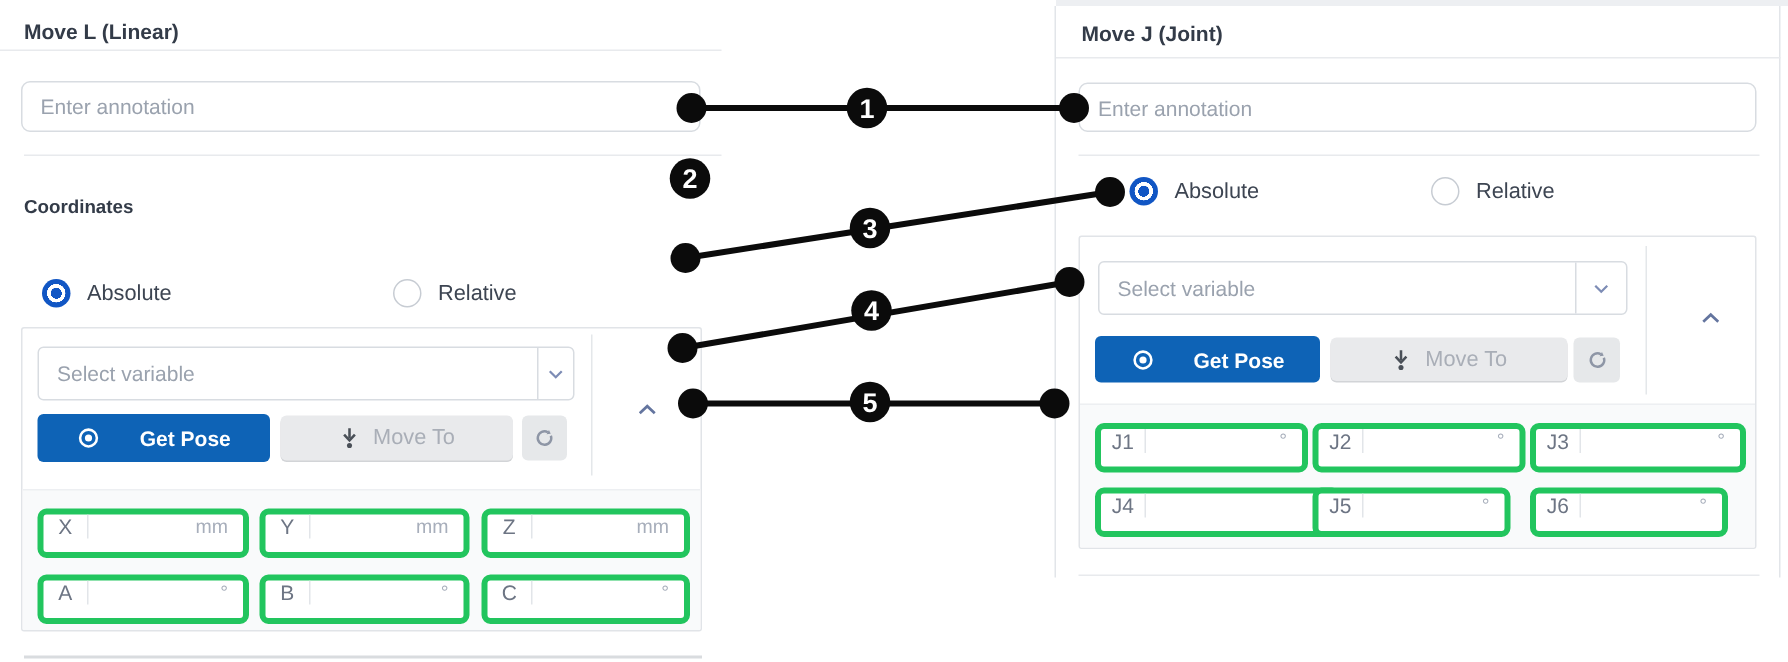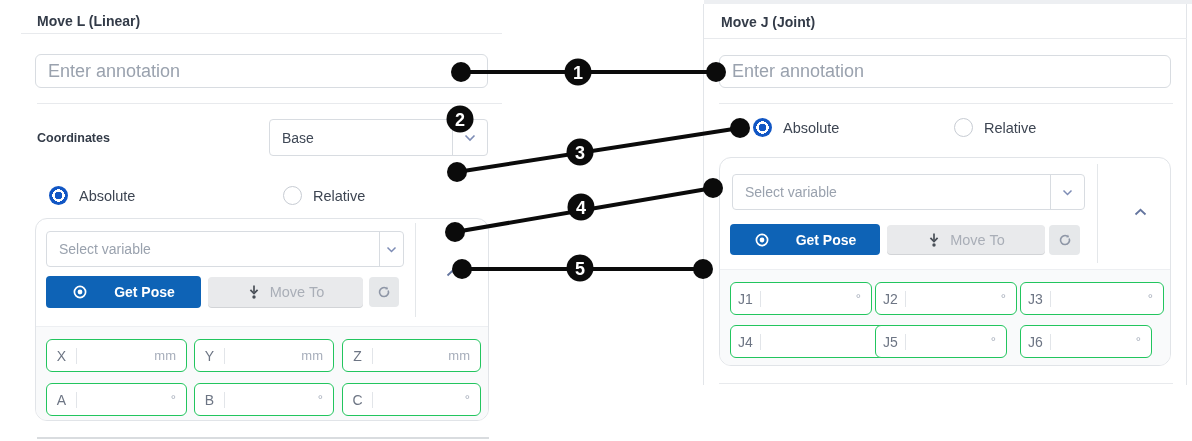--- a/index.html
+++ b/index.html
@@ -6,54 +6,54 @@
   html,body { width:1192px; height:441px; background:#ffffff;
               font-family:"Liberation Sans", sans-serif; overflow:hidden; }
   .abs { position:absolute; }
 
   
   .panel-title { font-size:14px; font-weight:700; color:#333b48; }
   .sep { background:#e8eaed; height:1px; }
   .sep-strong { background:#d9dcdf; height:2px; }
 
   .text-input { border:1px solid #d8dce1; border-radius:6px; width:100%; height:100%;
-                padding:0 12px; font-size:18px; color:#3d4552; background:#fff; outline:none;
+                padding:0 12px; font-size:14px; color:#3d4552; background:#fff; outline:none;
                 font-family:"Liberation Sans", sans-serif; }
   .text-input::placeholder { color:#9aa2ae; }
 
   .sel { border:1px solid #d8dce1; border-radius:4px; background:#fff; display:flex;
          align-items:center; position:relative; }
   .sel-text { padding-left:12px; font-size:14px; flex:1; }
   .sel-text.is-placeholder { color:#9aa2ae; }
   .sel-text.is-value { color:#3f4856; }
   .sel-chev { width:35px; align-self:stretch; border-left:1px solid #d8dce1;
               display:flex; align-items:center; justify-content:center; }
 
   .radio-row-item { display:flex; align-items:center; gap:11px; }
   .radio { width:19px; height:19px; border-radius:50%; flex:none; }
   .radio.on  { background:radial-gradient(circle at 50% 50%, #1156c4 0 3.6px, #ffffff 3.7px 6.1px, #1156c4 6.2px 9.6px); }
   .radio.off { background:#fff; border:1px solid #c7ccd3; }
   .radio-label { font-size:14.5px; color:#3d4552; }
 
-  .groupbox { border:1px solid #e1e4e8; border-radius:12px; background:#fff; overflow:hidden; }
+  .groupbox { border:1px solid #e1e4e8; border-radius:2px; background:#fff; overflow:hidden; }
   .fields-zone { background:#f9fafb; border-top:1px solid #edeff2; position:absolute; left:0; right:0; }
 
   .btn-primary { background:#0e63b6; border:none; border-radius:4px; color:#fff;
                  font-size:14px; font-weight:700; display:flex; align-items:center;
                  justify-content:center; gap:26px; cursor:pointer;
                  font-family:"Liberation Sans", sans-serif; }
   .btn-disabled { background:#e9eaec; border:none; border-radius:4px; color:#a9aeb7;
                   font-size:14.5px; display:flex; align-items:center; justify-content:center;
                   gap:9px; box-shadow:0 1px 0 #d2d4d7; font-family:"Liberation Sans", sans-serif; }
   .btn-icon-sq { background:#e6e8ea; border:none; border-radius:4px; display:flex;
                  align-items:center; justify-content:center; }
 
   .vdivider { width:1px; background:#e4e7ea; position:absolute; }
 
-  .fld { display:flex; align-items:center; background:#fff; border:1px solid #22c55e;
+  .fld { display:flex; align-items:flex-start; background:#fff; border:4px solid #22c55e;
          border-radius:6px; position:absolute; height:33px; overflow:hidden; }
   .fld-label { width:30px; flex:none; display:flex; align-items:center; justify-content:center;
                font-size:14px; color:#6d7584; border-right:1px solid #e2e5e9; }
   .fld-input { flex:1; min-width:0; border:none; outline:none; padding:0 4px 0 8px;
                font-size:14px; color:#3d4552; background:transparent;
                font-family:"Liberation Sans", sans-serif; }
   .fld-unit { display:flex; align-items:center; padding-right:10px; font-size:13px;
               color:#a7aebb; flex:none; }
 
   .collapse-btn { display:flex; align-items:center; justify-content:center;
@@ -62,40 +62,32 @@
   #callout-overlay { pointer-events:none; z-index:20; }
   .co-line { stroke:#0b0b0b; stroke-width:4; }
   .co-dot  { fill:#0b0b0b; }
   .co-badge { fill:#0b0b0b; }
   .co-num { fill:#ffffff; font-family:"Liberation Sans", sans-serif; font-weight:700;
             font-size:18px; text-anchor:middle; }
 </style>
 </head>
 <body>
 
-<div class="abs" style="left:0; top:0; width:481px; height:342px;margin-left:21px;">
+<div class="abs" style="left:0; top:0; width:481px; height:342px;">
 
   <div class="abs panel-title" style="left:16px; top:13px;">Move L (Linear)</div>
   <div class="abs sep" style="left:0; top:33px; width:481px;"></div>
 
   <div class="abs" style="left:14px; top:54px; width:453px; height:34px;">
     <input class="text-input" type="text" placeholder="Enter annotation" style="">
   </div>
   <div class="abs sep" style="left:16px; top:103px; width:465px;"></div>
 
   <div class="abs" style="left:16px; top:131px; font-size:12.5px; font-weight:700; color:#333b48;">Coordinates</div>
 
-  <div class="abs sel" style="left:248px; top:119px; width:219px; height:37px;">
-    <div class="sel-text is-value">Base</div>
-    <div class="sel-chev">
-      <svg width="12" height="8" viewBox="0 0 12 8">
-          <polyline points="1.5,1.5 6,6 10.5,1.5" fill="none" stroke="#7d8cb5" stroke-width="1.6"></polyline>
-        </svg>
-    </div>
-  </div>
 
   <div class="abs radio-row-item" style="left:28px; top:186px;">
     <span class="radio on"></span>
     <span class="radio-label">Absolute</span>
   </div>
   <div class="abs radio-row-item" style="left:262px; top:186px;">
     <span class="radio off"></span>
     <span class="radio-label">Relative</span>
   </div>
 

